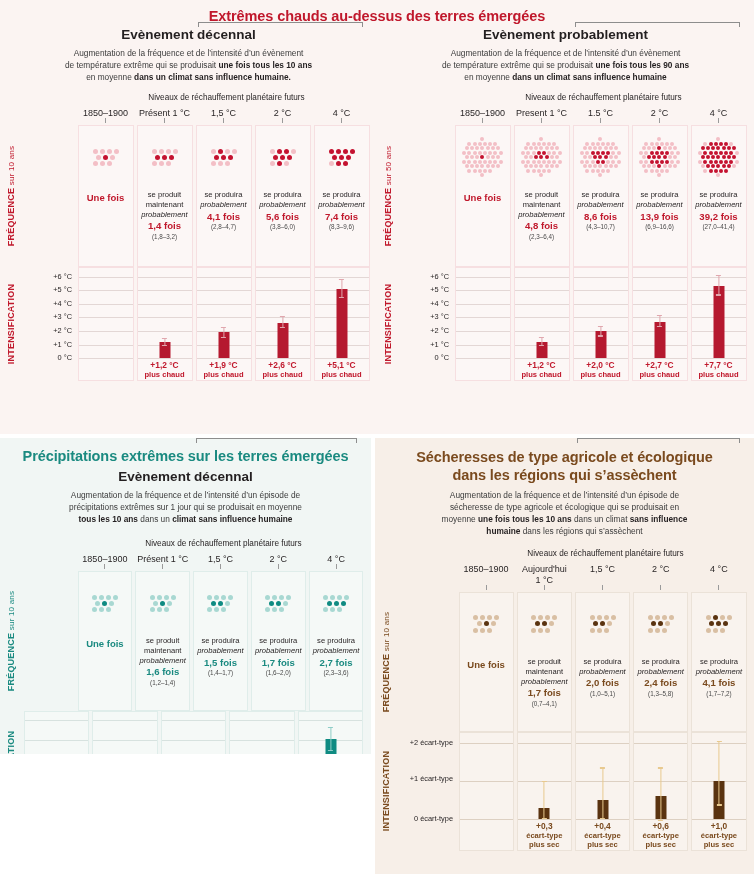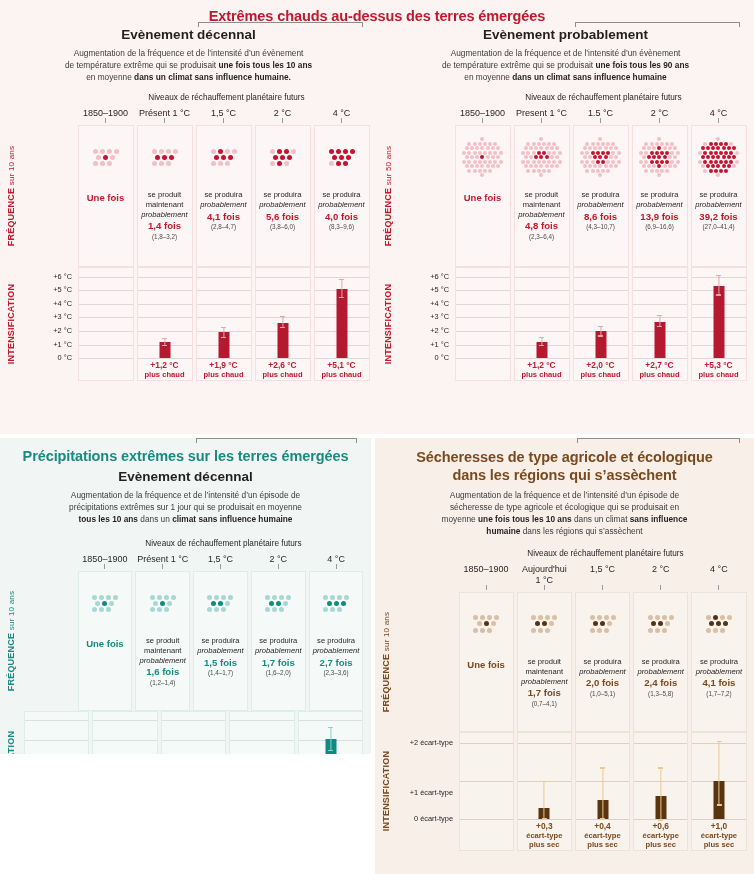--- a/index.html
+++ b/index.html
@@ -251,21 +251,21 @@
                         <span class="dot" style="width: 5px; height: 5px; left: 17.5px; top: 6.062px; background: rgb(196, 18, 48);"></span>
                         <span class="dot" style="width: 5px; height: 5px; left: 7px; top: 0px; background: rgb(196, 18, 48);"></span>
                         <span class="dot" style="width: 5px; height: 5px; left: 14px; top: 0px; background: rgb(196, 18, 48);"></span>
                         <span class="dot" style="width: 5px; height: 5px; left: 7px; top: 12.124px; background: rgb(196, 18, 48);"></span>
                         <span class="dot" style="width: 5px; height: 5px; left: 14px; top: 12.124px; background: rgb(196, 18, 48);"></span>
                         <span class="dot" style="width: 5px; height: 5px; left: 0px; top: 0px; background: rgb(196, 18, 48);"></span>
                         <span class="dot" style="width: 5px; height: 5px; left: 21px; top: 0px; background: rgb(196, 18, 48);"></span>
                         <span class="dot" style="width: 5px; height: 5px; left: 0px; top: 12.124px; background: rgb(243, 191, 198);"></span>
                       </div>
                     </div>
-                    <div class="freqtext">se produira<br><span class="it">probablement</span><span class="big" style="color:#c0182c">4,0 fois</span><span class="rng">(8,3–9,6)</span></div>
+                    <div class="freqtext">se produira<br><span class="it">probablement</span><span class="big" style="color:#c0182c">7,4 fois</span><span class="rng">(8,3–9,6)</span></div>
                   </div>
                 </div>
               </div>
               <div style="width: 6px; flex: 0 0 auto;"></div>
             </div>
             <div class="chartarea">
               <div class="axislab">
                 <div class="rot">
                   <span style="color:#c0182c">INTENSIFICATION</span>
                 </div>
@@ -816,21 +816,21 @@
                       <div class="gline" style="top: 49.0909px; background: rgb(227, 215, 213);"></div>
                       <div class="gline" style="top: 62.7273px; background: rgb(227, 215, 213);"></div>
                       <div class="gline" style="top: 76.3636px; background: rgb(227, 215, 213);"></div>
                       <div class="gline" style="top: 90px; background: rgb(227, 215, 213);"></div>
                       <div class="barrect" style="width: 11px; height: 72.2727px; background: rgb(181, 25, 47);"></div>
                       <div class="whisker" style="top: 6.81818px; height: 20.4545px; background: rgb(224, 167, 174);">
                         <i style="top: 0px; background: rgb(224, 167, 174);"></i>
                         <i style="bottom: 0px; background: rgb(224, 167, 174);"></i>
                       </div>
                     </div>
-                    <div class="deltatext" style="color: rgb(192, 24, 44);"><span>+5,3 °C</span><span class="sub">plus chaud</span></div>
+                    <div class="deltatext" style="color: rgb(192, 24, 44);"><span>+7,7 °C</span><span class="sub">plus chaud</span></div>
                   </div>
                 </div>
               </div>
               <div style="width: 6px; flex: 0 0 auto;"></div>
             </div>
           </div>
         </div>
     </div>
   </div>
 
@@ -1223,21 +1223,21 @@
             <div style="width: 6px; flex: 0 0 auto;"></div>
           </div>
           <div class="chartarea">
             <div class="axislab">
               <div class="rot">
                 <span style="color:#7a4a1e">INTENSIFICATION</span>
               </div>
             </div>
             <div style="width: 60px; flex: 0 0 auto; position: relative;">
               <div class="ylab" style="top: 9.55556px;">+2 écart-type</div>
-              <div class="ylab" style="top: 60px;">+1 écart-type</div>
+              <div class="ylab" style="top: 46px;">+1 écart-type</div>
               <div class="ylab" style="top: 86px;">0 écart-type</div>
             </div>
             <div class="cells">
               <div class="cell">
                 <div class="cellbox" style="border: 1px solid rgba(122, 74, 30, 0.1); background: rgba(255, 255, 255, 0.25); margin: 0px 1.5px; box-sizing: border-box; height: 100%;">
                   <div class="plotbox" style="height: 86px;">
                     <div class="gline" style="top: 9.55556px; background: rgb(221, 208, 194);"></div>
                     <div class="gline" style="top: 47.7778px; background: rgb(221, 208, 194);"></div>
                     <div class="gline" style="top: 86px; background: rgb(221, 208, 194);"></div>
                   </div>

